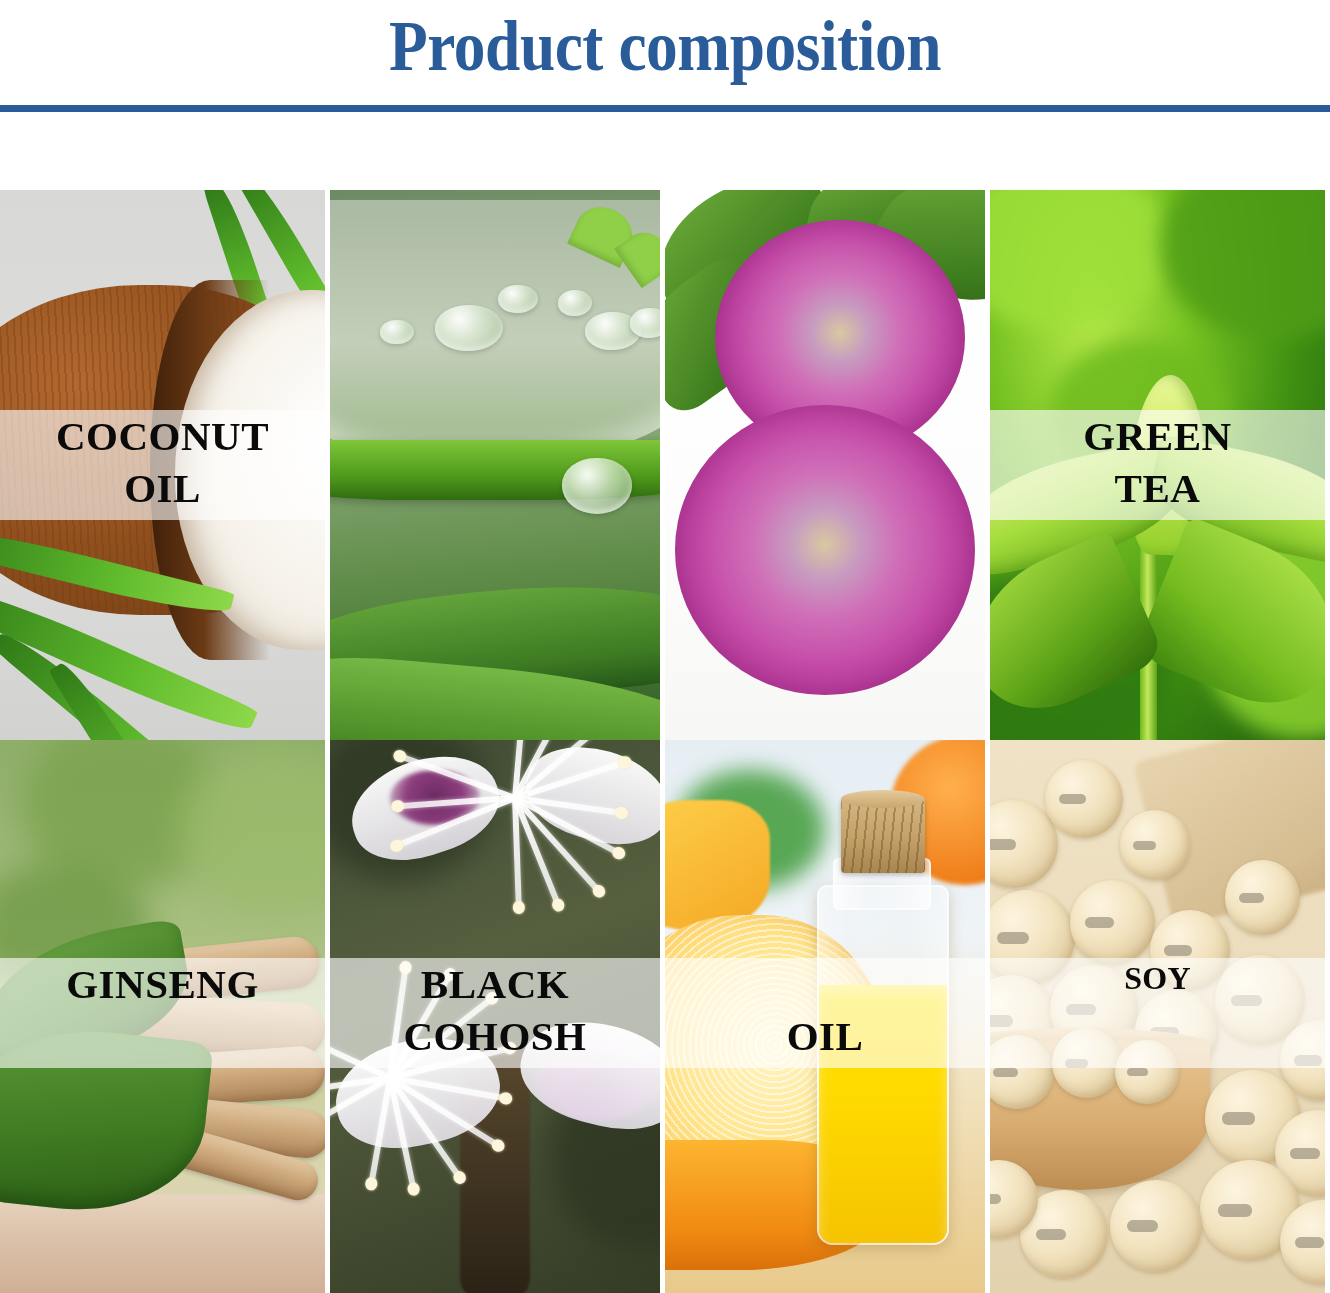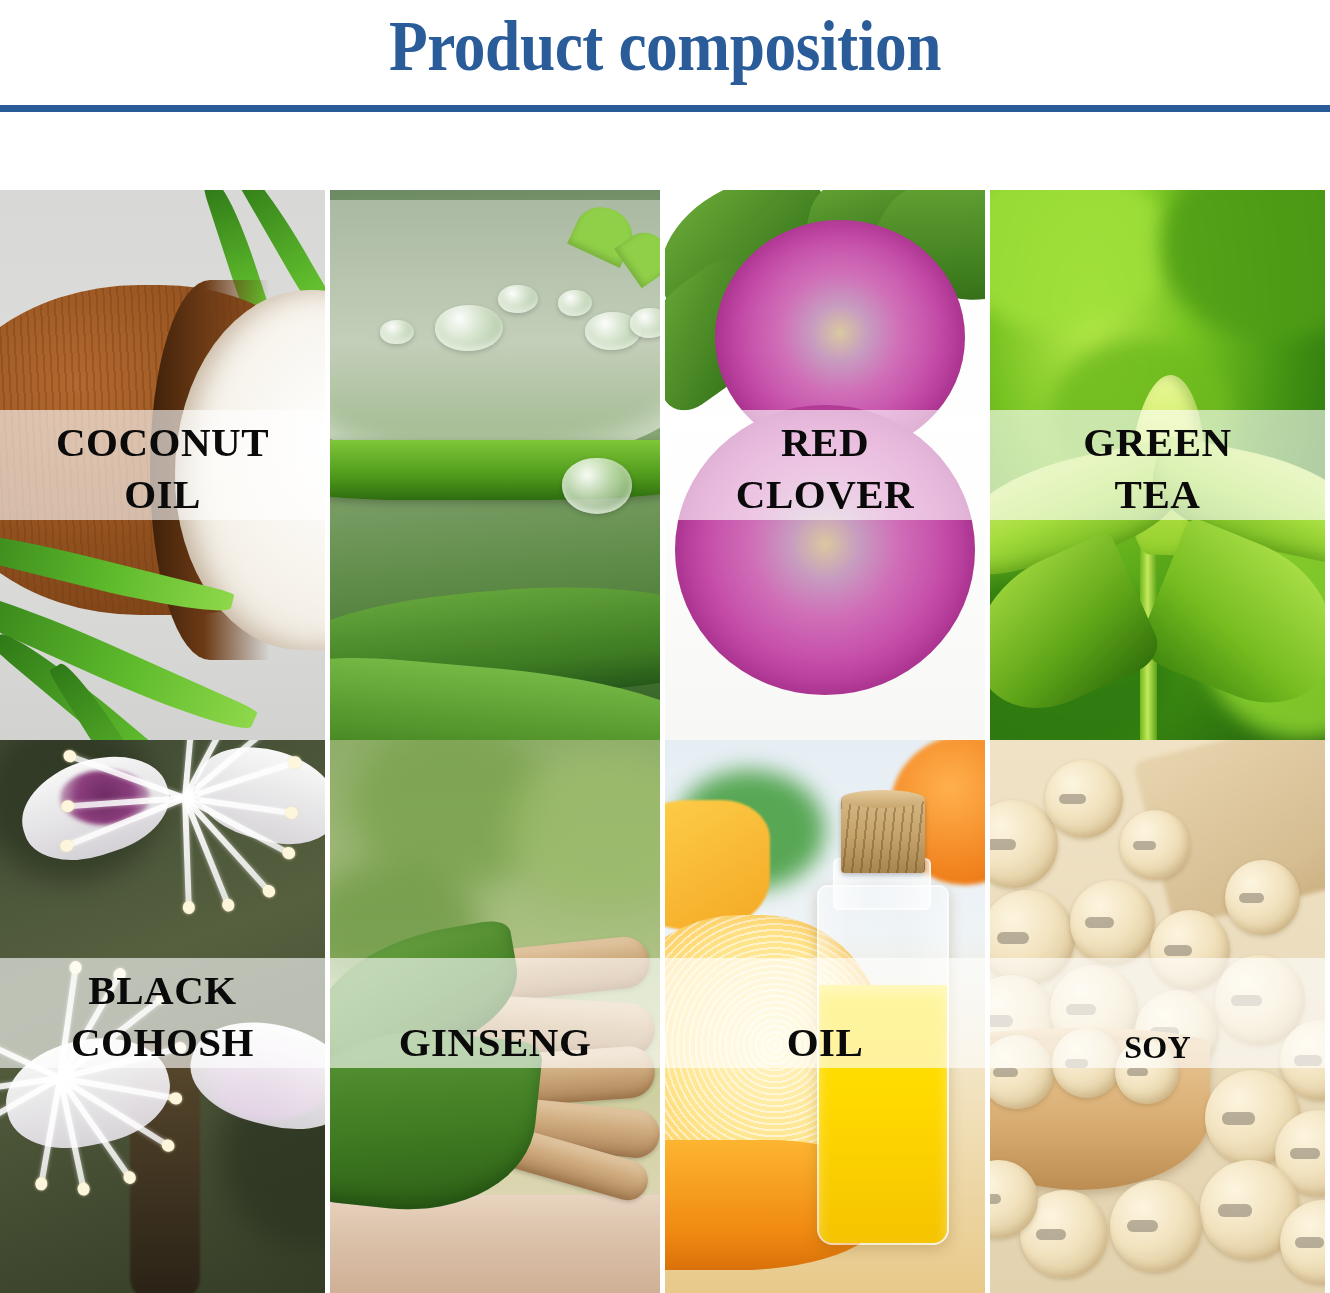--- a/index.html
+++ b/index.html
@@ -29,21 +29,21 @@
     grid-template-rows:550px 553px;
     column-gap:5px; row-gap:0px;
     background:#ffffff;
   }
   .cell { position:relative; overflow:hidden; background:#e9e9e9; }
   .art  { position:absolute; inset:0; overflow:hidden; }
 
   .band {
     position:absolute; left:0; width:100%;
     background:rgba(255,255,255,0.62);
-    display:flex; align-items:flex-end; justify-content:center;
+    display:flex; align-items:flex-start; justify-content:center;
     text-align:center; z-index:9;
   }
   .r1 .band { top:220px; height:110px; }
   .r2 .band { top:218px; height:110px; }
   .band .lbl {
     font-family:"Liberation Serif", serif;
     font-weight:700; color:#0a0a0a;
     font-size:41px; line-height:52px; letter-spacing:0.5px;
     text-transform:uppercase;
   }
@@ -394,46 +394,61 @@
 
     <div class="cell r1">
       <div class="art clover">
         <div class="leaf lf1"></div>
           <div class="leaf lf2"></div>
         <div class="leaf lf3"></div>
           <div class="leaf lf4"></div>
         <div class="head h1"></div>
         <div class="head h2"></div>
       </div>
-      <div class="band">
-        <div class="lbl">
-          <span>RED</span><br>
-          <span>CLOVER</span>
-        </div>
-      </div>
     </div>
 
     <div class="cell r1">
       <div class="art gtea">
         <div class="blur b1"></div>
           <div class="blur b2"></div>
           <div class="blur b3"></div>
         <div class="blur b4"></div>
           <div class="blur b5"></div>
         <div class="stem"></div>
         <div class="bud"></div>
         <div class="lfa"></div>
           <div class="lfb"></div>
         <div class="lfc"></div>
           <div class="lfd"></div>
       </div>
       <div class="band">
         <div class="lbl">
           <span>GREEN</span><br>
           <span>TEA</span>
+        </div>
+      </div>
+    </div>
+
+    <div class="cell r2">
+      <div class="art ginseng">
+        <div class="bgblur g1"></div>
+          <div class="bgblur g2"></div>
+          <div class="bgblur g3"></div>
+        <div class="table"></div>
+        <div class="root r1r"></div>
+          <div class="root r2r"></div>
+          <div class="root r3r"></div>
+        <div class="root r4r"></div>
+          <div class="root r5r"></div>
+        <div class="leaf1"></div>
+          <div class="leaf2"></div>
+      </div>
+      <div class="band">
+        <div class="lbl">
+          <span>GINSENG</span>
         </div>
       </div>
     </div>
 
     <div class="cell r2">
       <div class="art cohosh">
         <div class="dark dk1"></div>
           <div class="dark dk2"></div>
         <div class="stalk"></div>
         <div class="petalwhite" style="left:20px;top:20px;width:150px;height:95px;transform:rotate(-18deg);"></div>
@@ -468,41 +483,20 @@
           <div class="fil" style="width:114px;transform:rotate(-82deg);"></div>
           <div class="fil" style="width:128px;transform:rotate(150deg);"></div>
           <div class="fil" style="width:118px;transform:rotate(172deg);"></div>
           <div class="fil" style="width:124px;transform:rotate(-155deg);"></div>
         </div>
       </div>
       <div class="band">
         <div class="lbl">
           <span>BLACK</span><br>
           <span>COHOSH</span>
-        </div>
-      </div>
-    </div>
-
-    <div class="cell r2">
-      <div class="art ginseng">
-        <div class="bgblur g1"></div>
-          <div class="bgblur g2"></div>
-          <div class="bgblur g3"></div>
-        <div class="table"></div>
-        <div class="root r1r"></div>
-          <div class="root r2r"></div>
-          <div class="root r3r"></div>
-        <div class="root r4r"></div>
-          <div class="root r5r"></div>
-        <div class="leaf1"></div>
-          <div class="leaf2"></div>
-      </div>
-      <div class="band">
-        <div class="lbl">
-          <span>GINSENG</span>
         </div>
       </div>
     </div>
 
     <div class="cell r2">
       <div class="art orange">
         <div class="backorange"></div>
         <div class="greenblur"></div>
         <div class="wedge"></div>
         <div class="slice"></div>

